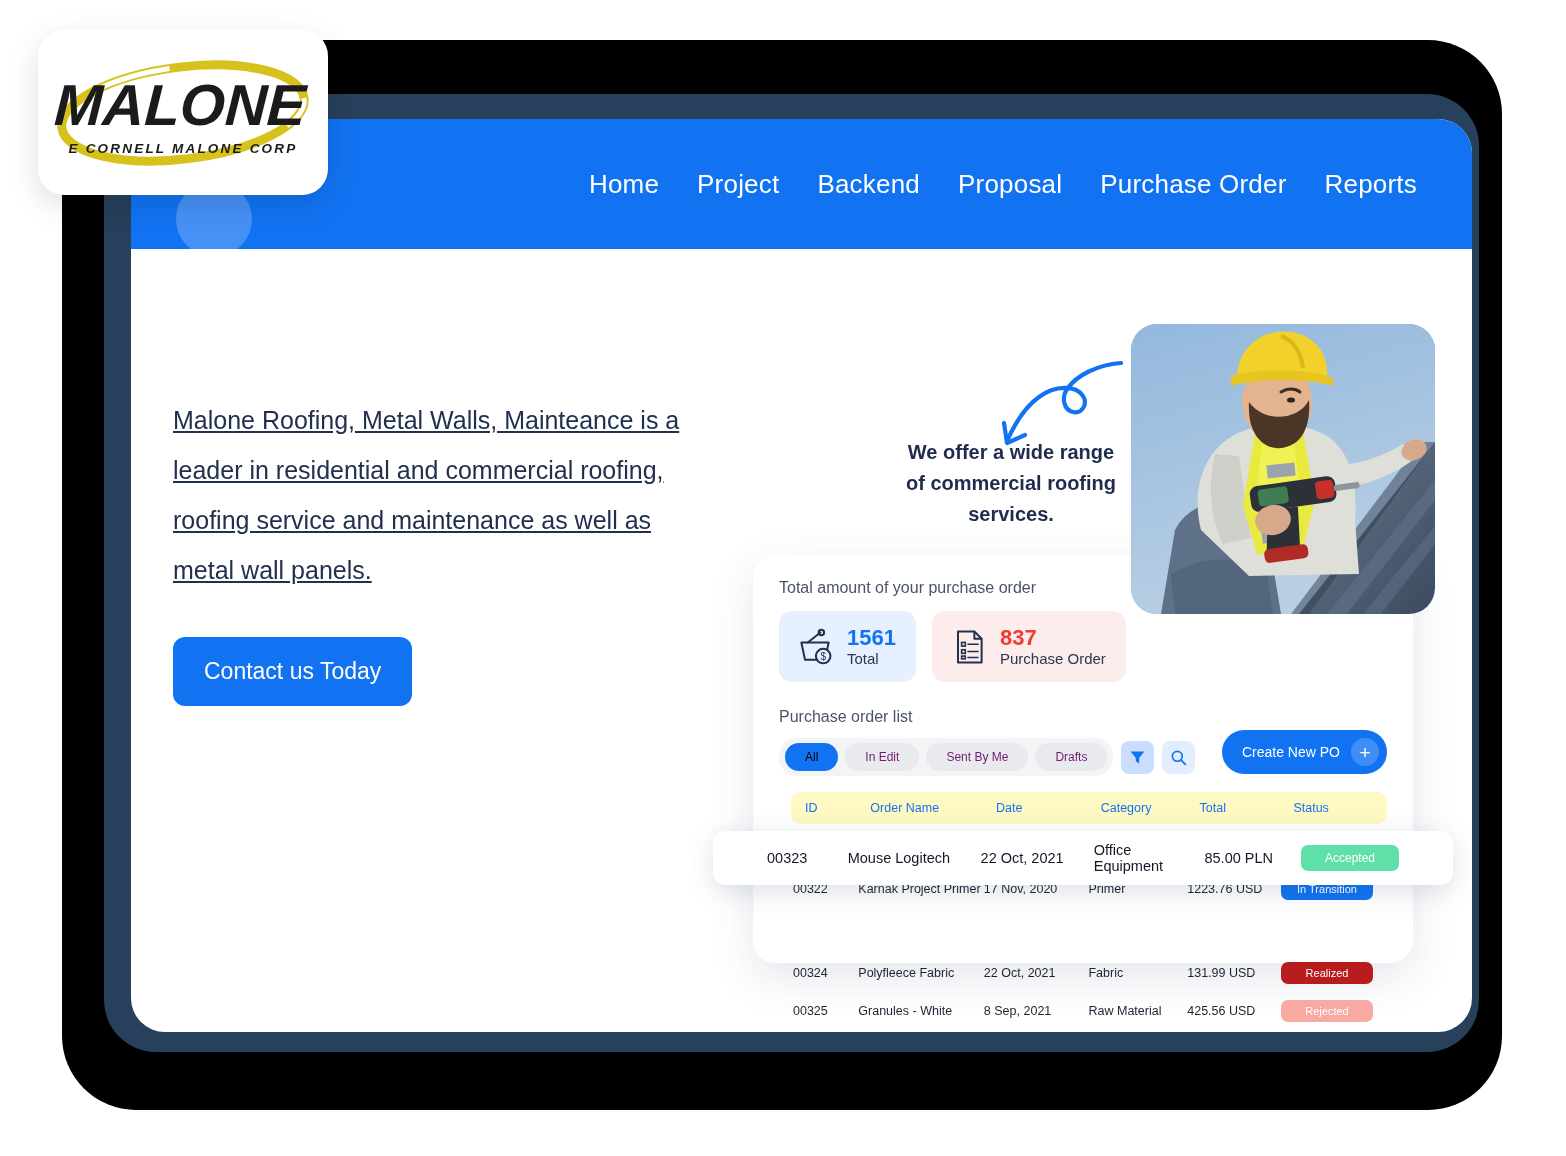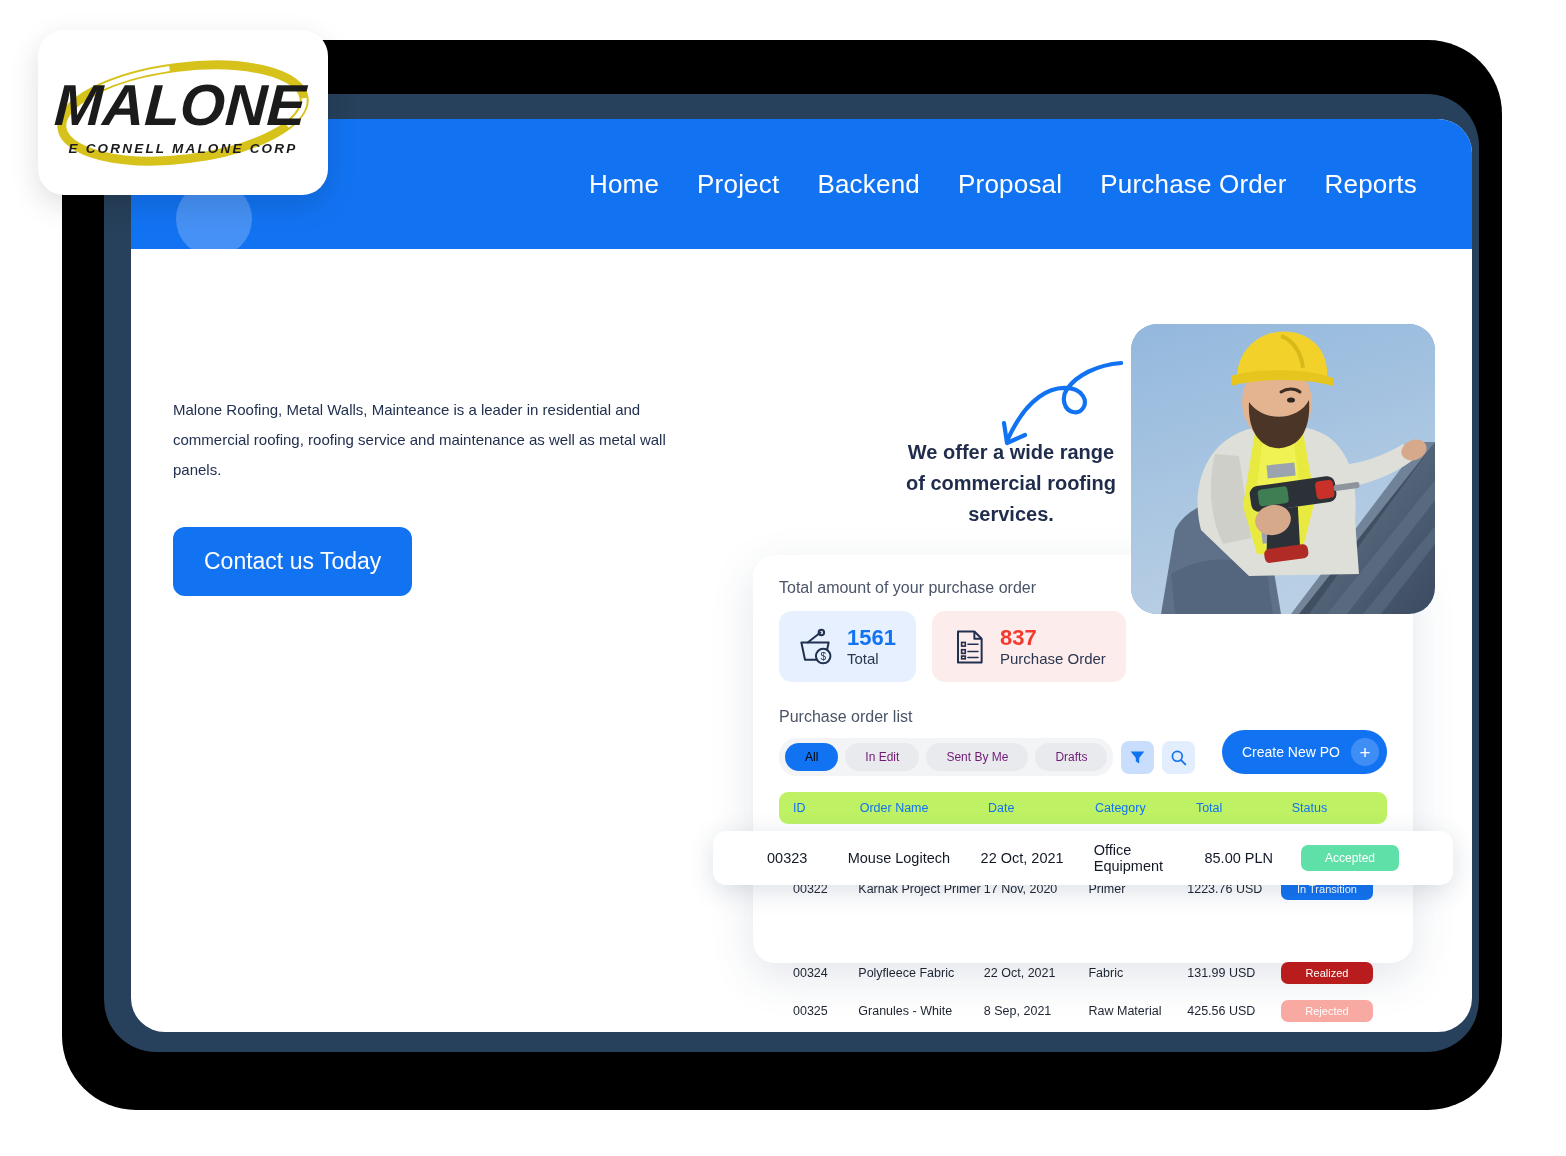--- a/index.html
+++ b/index.html
@@ -79,25 +79,26 @@
   .headline {
     font-size: 60px;
     font-weight: 700;
     line-height: 1.42;
     color: #080808;
     letter-spacing: -0.5px;
   }
   .headline .rank { color: #e0c821; }
   .hero-desc {
     margin-top: 32px;
-    font-size: 15px;
+    font-size: 25px;
     line-height: 2.0;
     color: #22304f;
     font-weight: 500;
     max-width: 520px;
+    text-decoration: underline;
   }
   .cta-button {
     margin-top: 42px;
     display: inline-flex;
     align-items: center;
     justify-content: center;
     background: #1273f2;
     color: #ffffff;
     font-size: 23px;
     padding: 21px 31px;
@@ -243,25 +244,26 @@
   .po-table { margin-top: 16px; width: 100%; }
   .tr {
     display: flex;
     align-items: center;
     padding: 0 14px;
     height: 30px;
     font-size: 12.5px;
     color: #1c2331;
   }
   .thead {
-    background: #bef264;
+    background: #fef9c3;
     border-radius: 9px;
     height: 32px;
     color: #1273f2;
     font-size: 12.5px;
+    margin-left: 12px;
   }
   .tbody .tr { height: 30px; }
   .c-id    { width: 78px; }
   .c-name  { width: 150px; }
   .c-date  { width: 125px; }
   .c-cat   { width: 118px; }
   .c-total { width: 112px; }
   .c-status{ width: 95px; display: flex; justify-content: flex-start; }
 
   .badge {

